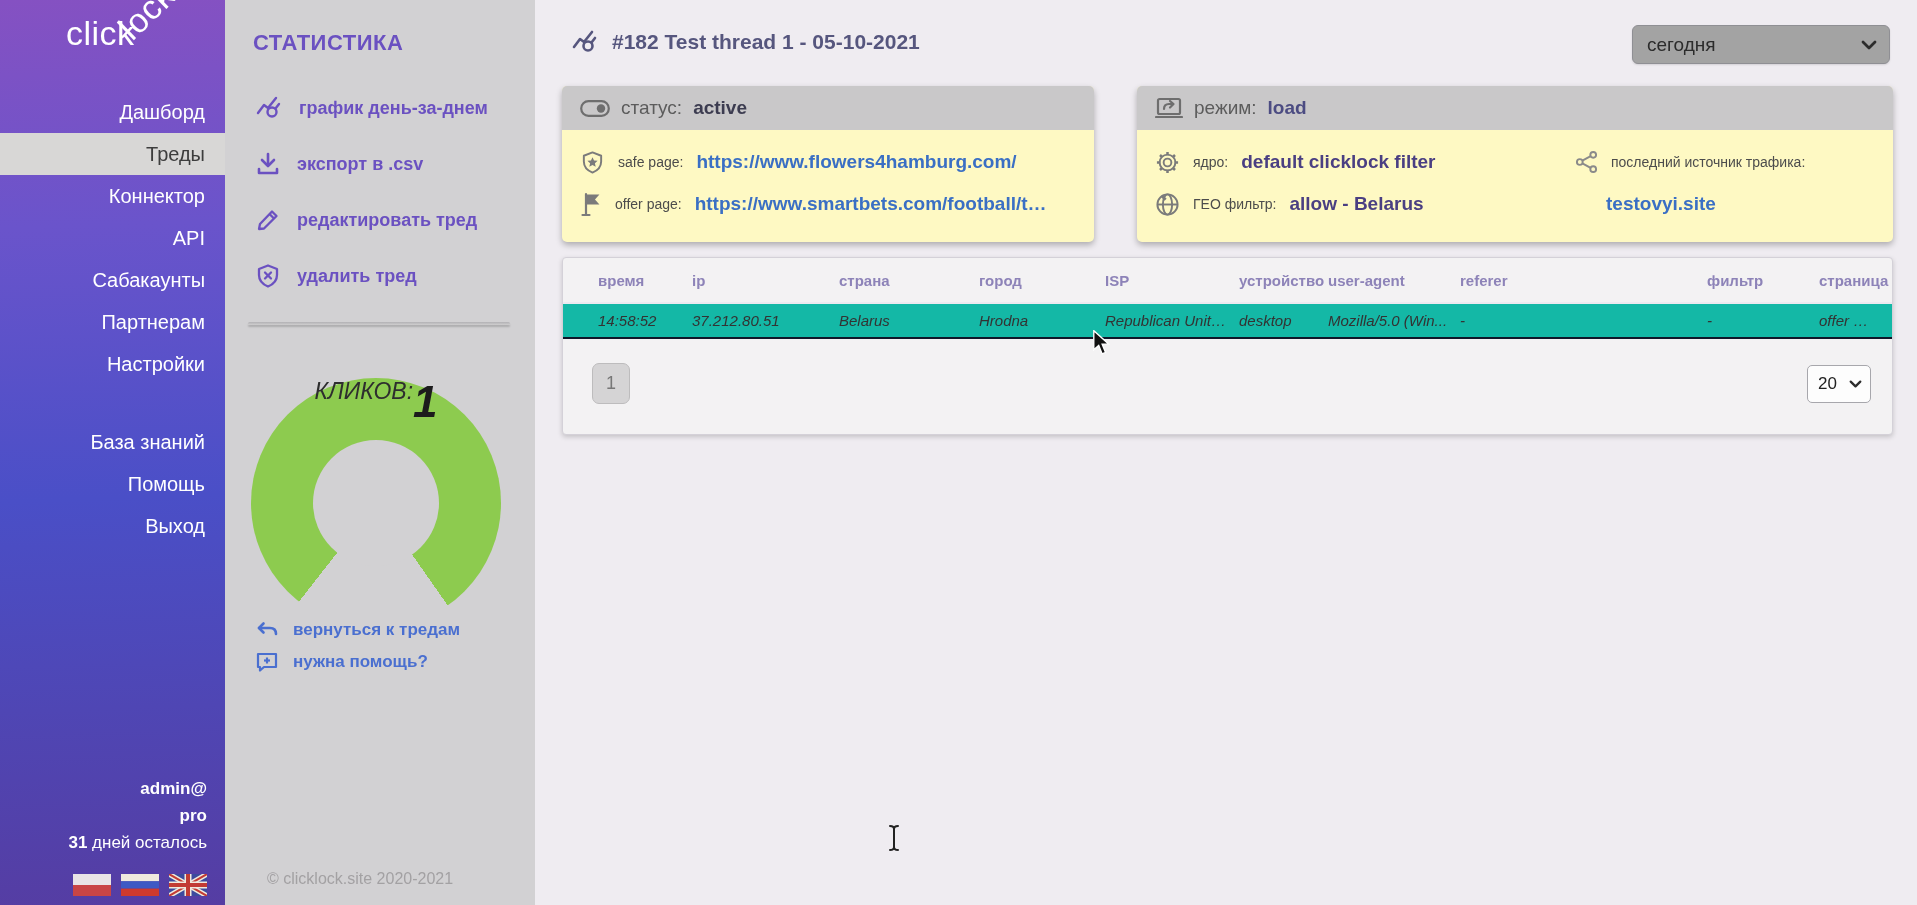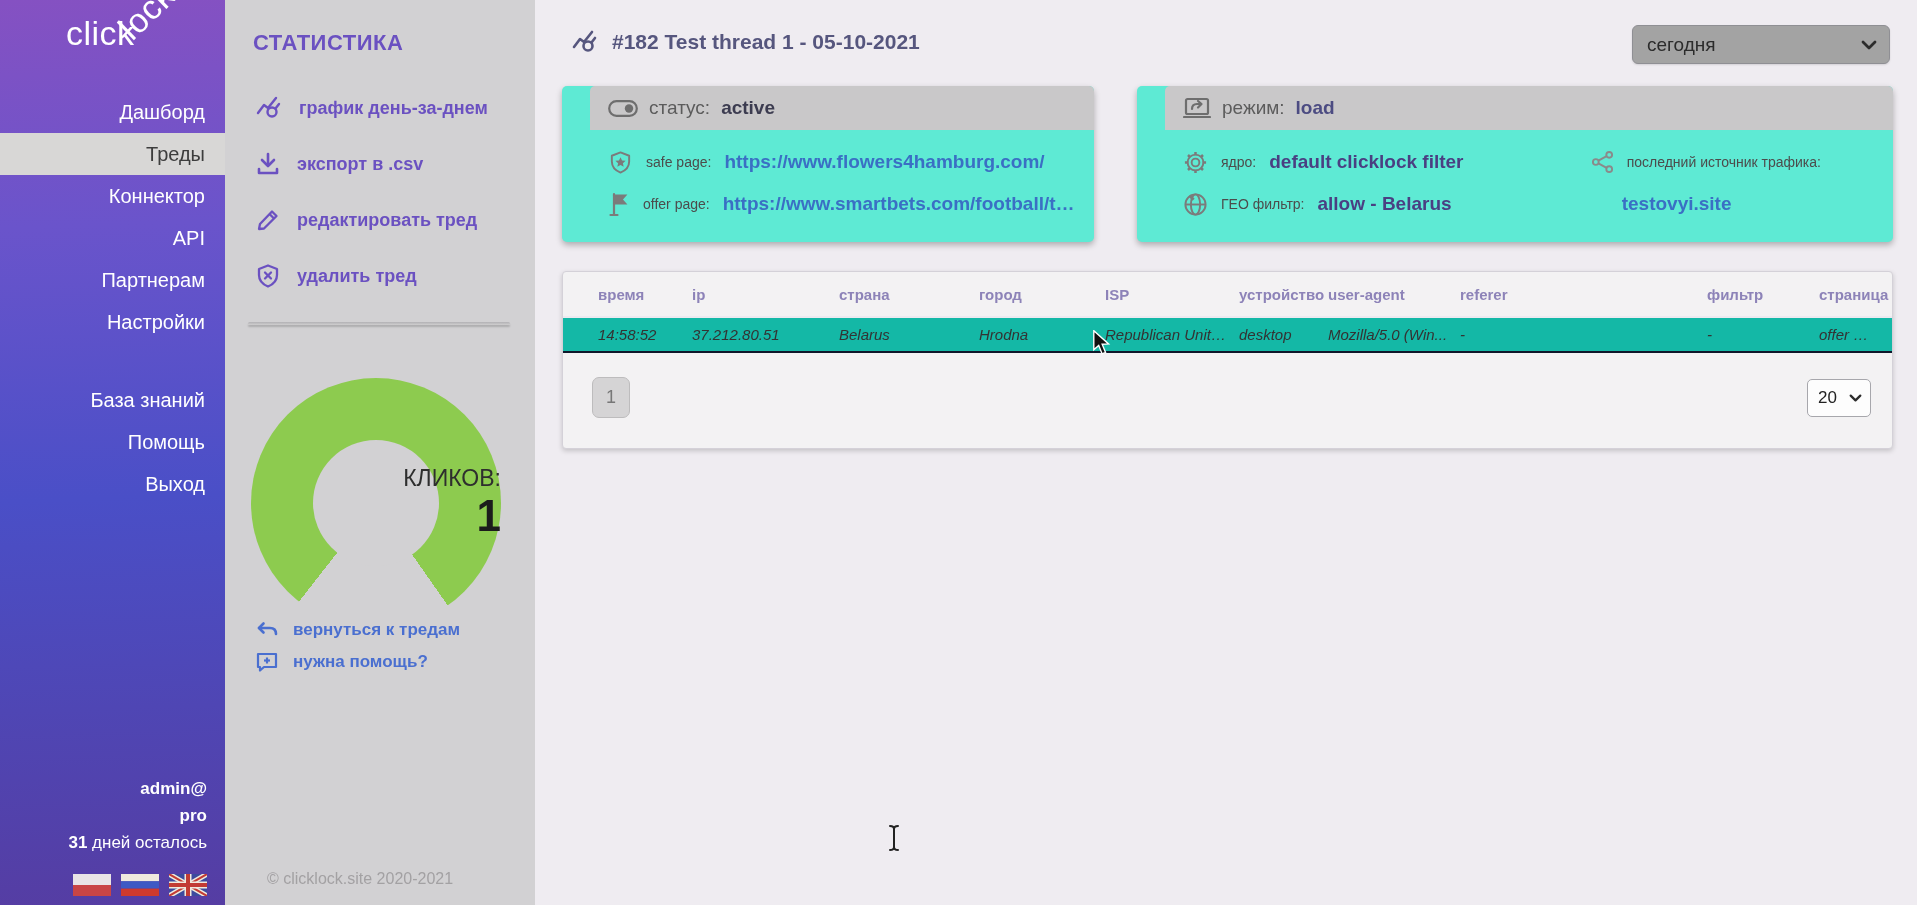--- a/index.html
+++ b/index.html
@@ -25,57 +25,57 @@
   .stats { position:absolute; left:225px; top:0; width:310px; height:905px; background:#d2d1d3; }
   .stats-title { position:absolute; top:30px; left:28px; color:#6b51c1; font-size:22px; font-weight:bold; letter-spacing:.5px; }
   .stat-actions { position:absolute; top:80px; left:30px; }
   .stat-action { height:56px; display:flex; align-items:center; gap:16px; cursor:pointer; }
   .stat-action .label { color:#6b51c1; font-size:18px; font-weight:bold; }
   .stat-divider { position:absolute; top:322px; left:23px; width:262px; height:3px;
     background:linear-gradient(#b2b1b4,#cfcecf); box-shadow:0 2px 2px rgba(0,0,0,.18); border-radius:2px; }
   .gauge { position:absolute; left:26px; top:378px; width:250px; height:250px; border-radius:50%;
     background:conic-gradient(from 218deg,#8dcb4f 0 287deg,transparent 287deg 360deg); }
   .gauge::after { content:""; position:absolute; inset:62px; background:#d2d1d3; border-radius:50%; }
-  .gauge-text { position:absolute; inset:0; z-index:1; display:flex; flex-direction:column; align-items:flex-end; justify-content:center; }
+  .gauge-text { position:absolute; inset:0; z-index:1; display:flex; flex-direction:row; align-items:flex-start; justify-content:center;font-style:italic; }
   .gauge-label { color:#2e2e2e; font-size:23px; }
   .gauge-value { color:#1c1c1c; font-size:44px; font-weight:bold; line-height:1.1; }
   .stat-links { position:absolute; top:614px; left:30px; }
   .stat-link { height:32px; display:flex; align-items:center; gap:14px; cursor:pointer; }
   .stat-link .label { color:#4a6fd0; font-size:17px; font-weight:bold; }
   .stats-copyright { position:absolute; top:870px; left:42px; color:#a3a1a3; font-size:16px; }
 
   
   .main { position:absolute; left:535px; top:0; width:1382px; height:905px; }
   .main-header { position:absolute; left:35px; top:28px; display:flex; align-items:center; gap:12px; }
   .main-title { color:#56567e; font-size:21px; font-weight:bold; }
   .period-select { position:absolute; right:27px; top:25px; width:258px; height:39px;
     background:#a3a3a3; border:1px solid #8f8f94; border-radius:6px; display:flex; align-items:center;
     padding:0 12px 0 14px; cursor:pointer; box-shadow:0 1px 2px rgba(0,0,0,.12); }
   .period-select .value { flex:1; color:#2c2c2c; font-size:19px; }
 
-  .card { position:absolute; background:#5eead4; border-radius:5px; box-shadow:0 3px 6px rgba(0,0,0,.28);padding-left:28px; }
+  .card { position:absolute; background:#fef9c3; border-radius:5px; box-shadow:0 3px 6px rgba(0,0,0,.28); }
   .card-header { height:44px; background:#c9c8c9; border-radius:5px 5px 0 0; display:flex; align-items:center; gap:11px; padding-left:18px; font-size:19px; }
   .card-header .hlabel { color:#5c5c5c; }
   .card-header .hvalue { font-weight:bold; }
   .status-card { left:27px; top:86px; width:532px; height:156px; }
   .status-card .hvalue { color:#3c3c50; }
   .mode-card { left:602px; top:86px; width:756px; height:156px; }
   .mode-card .hvalue { color:#4c4c82; }
   .card-row { height:42px; display:flex; align-items:center; gap:13px; padding-left:18px; }
   .card-body { padding-top:11px; }
   .row-label { color:#4c4c4c; font-size:14px; white-space:nowrap; }
   .row-link { color:#3a6fc4; font-size:19px; font-weight:bold; white-space:nowrap; overflow:hidden; text-overflow:ellipsis; max-width:360px; cursor:pointer; }
   .row-value { color:#4a3f82; font-size:19px; font-weight:bold; white-space:nowrap; }
   .mode-body { display:flex; }
   .mode-left { width:420px; }
   .mode-right { width:330px; }
   .mode-right .row-link { padding-left:31px; }
 
   
-  .table-card { left:27px; top:271px; width:1331px; height:178px; background:#f3f2f3;
+  .table-card { left:27px; top:257px; width:1331px; height:178px; background:#f3f2f3;
     border:1px solid #d4d1d8; border-radius:4px; box-shadow:0 2px 5px rgba(0,0,0,.18); position:absolute; }
   .tgrid { display:grid; grid-template-columns:94px 147px 140px 126px 134px 89px 132px 247px 112px 1fr;
     padding-left:35px; padding-right:10px; align-items:center; }
   .thead { height:44px; }
   .thead .th { color:#8d83b8; font-size:15px; font-weight:bold; }
   .trow { height:37px; background:#14b8a6; border-top:2px solid #eceaf0; border-bottom:2px solid #0f172a; cursor:pointer;font-style:italic; }
   .trow .td { color:#333333; font-size:15px; white-space:nowrap; overflow:hidden; text-overflow:ellipsis; padding-right:8px; }
   .page-btn { position:absolute; left:29px; top:105px; width:38px; height:41px; background:#d5d4d5;
     border:1px solid #bdbcbd; border-radius:7px; color:#777; font-size:18px; display:flex; align-items:center; justify-content:center; cursor:pointer; }
   .page-size { position:absolute; left:1244px; top:107px; width:64px; height:38px; background:#fdfdfd;
@@ -90,20 +90,21 @@
 
 <div id="app">
 
   <div class="sidebar">
     <div class="logo"><span>click</span><span class="lock">lock</span></div>
     <div class="menu">
       <div class="menu-item">Дашборд</div>
       <div class="menu-item active">Треды</div>
       <div class="menu-item">Коннектор</div>
       <div class="menu-item">API</div>
+      <div class="menu-item">Сабакаунты</div>
       <div class="menu-item">Партнерам</div>
       <div class="menu-item">Настройки</div>
       <div class="menu-item gap">База знаний</div>
       <div class="menu-item">Помощь</div>
       <div class="menu-item">Выход</div>
     </div>
     <div class="account">
       <div>admin@</div>
       <div>pro</div>
       <div><span>31</span><span class="soft"> дней осталось</span></div>

